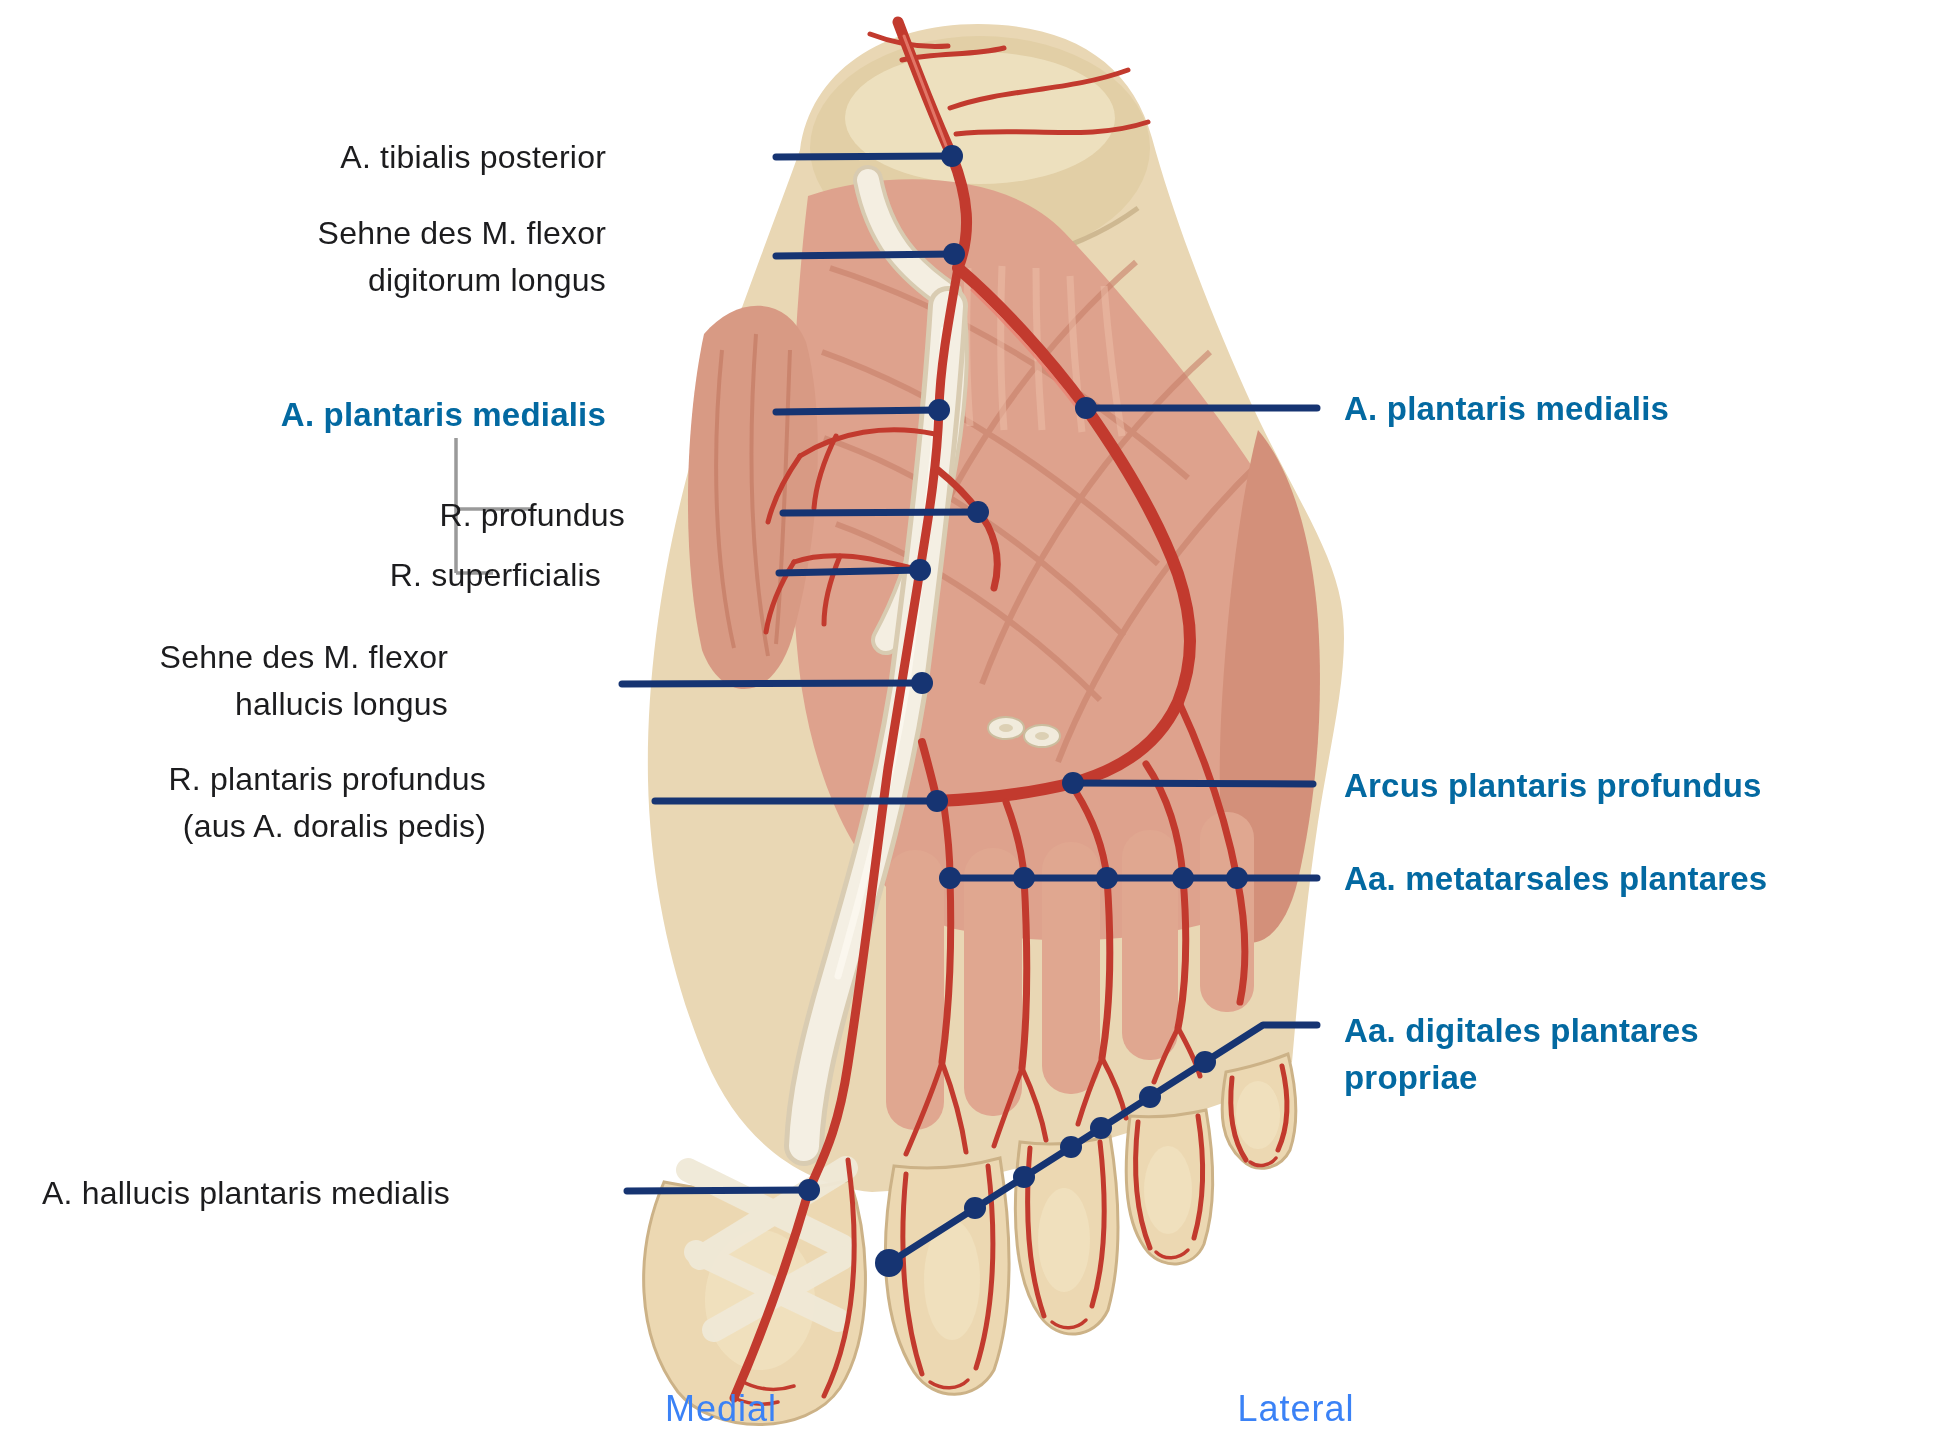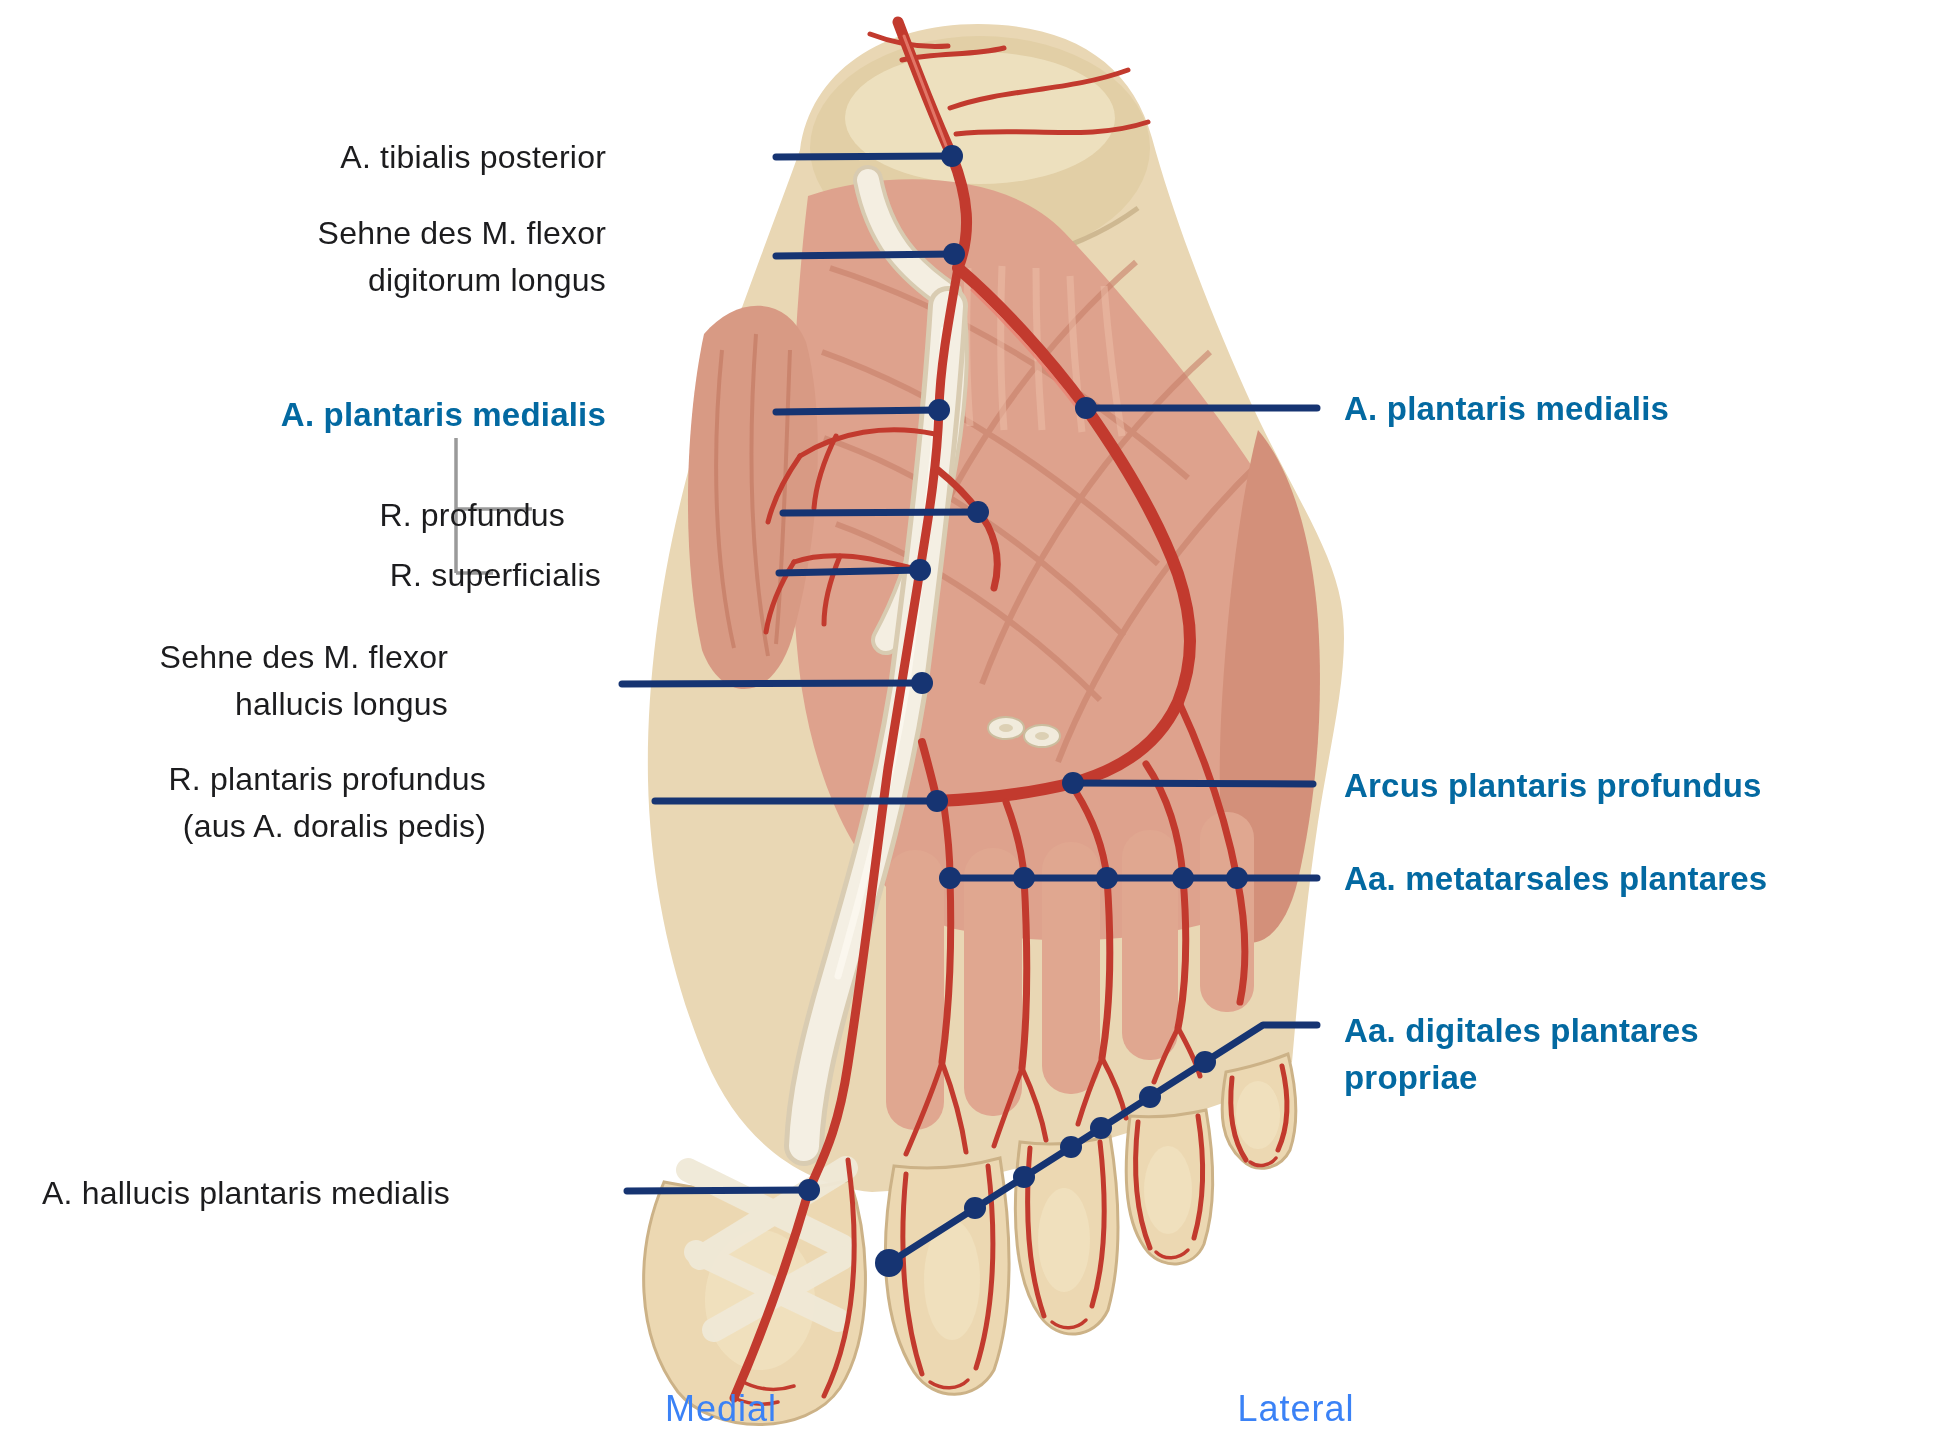--- a/index.html
+++ b/index.html
@@ -235,21 +235,21 @@
       <circle cx="1150" cy="1097" r="11" fill="#163472"></circle>
       <circle cx="1205" cy="1062" r="11" fill="#163472"></circle>
       <path d="M456 438 L456 573 M456 509 L532 509 M456 573 L493 573" fill="none" stroke="#9a9a9a" stroke-width="3.5"></path>
     </svg>
 
   <div id="labels">
       <div class="label" style="top: 157px; right: 1176px; text-align: right;">A. tibialis posterior</div>
       <div class="label" style="top: 257px; right: 1176px; text-align: right;">Sehne des M. flexor
 digitorum longus</div>
       <div class="label bold" style="top: 414px; right: 1176px; text-align: right;">A. plantaris medialis</div>
-      <div class="label" style="top: 515px; right: 1217px; ">R. profundus</div>
+      <div class="label" style="top: 515px; right: 1157px; ">R. profundus</div>
       <div class="label" style="top: 575px; right: 1181px; text-align: right;">R. superficialis</div>
       <div class="label" style="top: 681px; right: 1334px; text-align: right;">Sehne des M. flexor
 hallucis longus</div>
       <div class="label" style="top: 803px; right: 1296px; text-align: right;">R. plantaris profundus
 (aus A. doralis pedis)</div>
       <div class="label" style="top: 1193px; right: 1332px; text-align: right;">A. hallucis plantaris medialis</div>
       <div class="label bold" style="top: 408px; left: 1344px; text-align: left;">A. plantaris medialis</div>
       <div class="label bold" style="top: 785px; left: 1344px; text-align: left;">Arcus plantaris profundus</div>
       <div class="label bold" style="top: 878px; left: 1344px; text-align: center;">Aa. metatarsales plantares</div>
       <div class="label bold" style="top: 1030px; left: 1344px; text-align: left; margin-top: 24px;">Aa. digitales plantares propriae</div>

